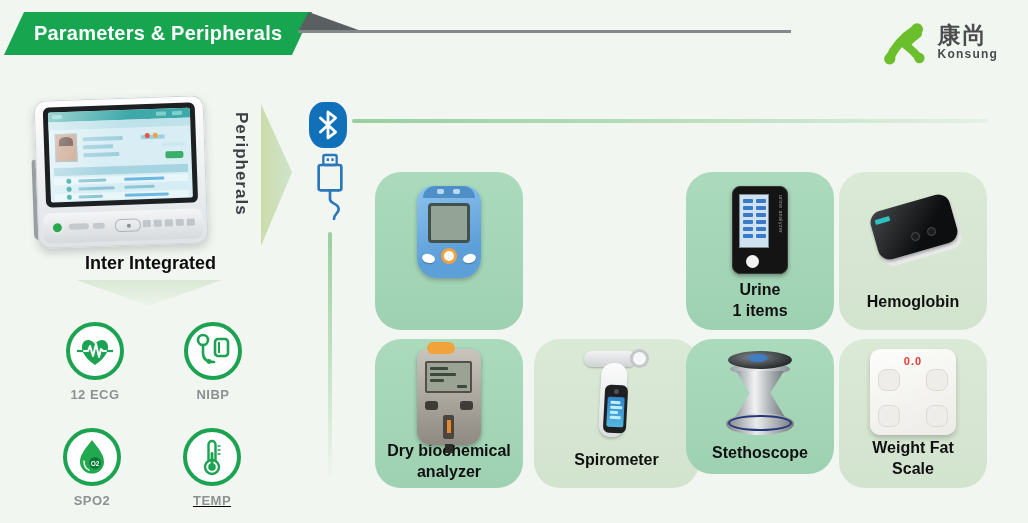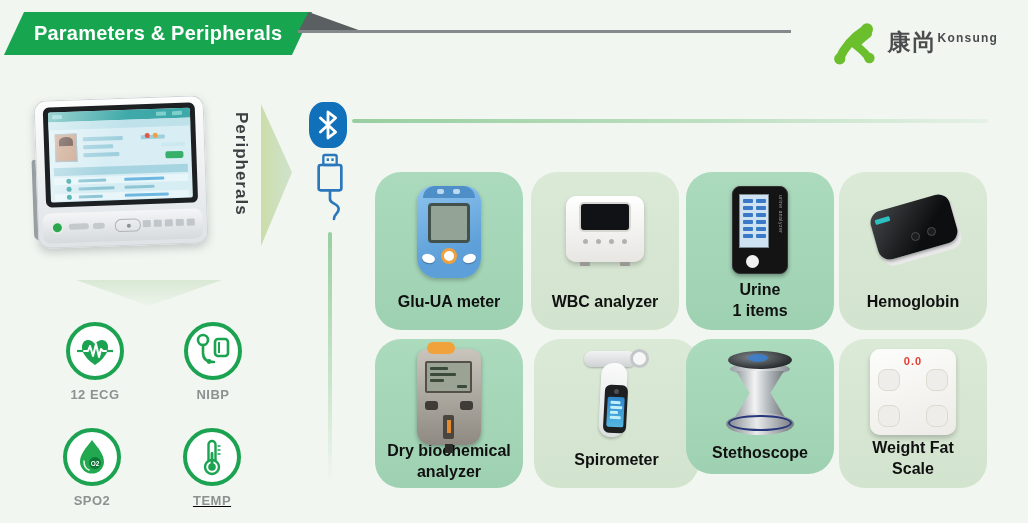--- a/index.html
+++ b/index.html
@@ -21,21 +21,21 @@
   .banner-wedge{
     position:absolute; left:298px; top:12px; width:66px; height:21px;
     background:#5a5f62; clip-path:polygon(16% 0, 100% 95%, 0 95%);
   }
   .header-line{
     position:absolute; left:298px; top:30px; width:493px; height:3px;
     background:#84898c;
   }
   .logo{ position:absolute; right:30px; top:18px; display:flex; align-items:center; gap:6px; }
   .logo-k{ width:54px; height:48px; }
-  .logo-text{ display:flex; flex-direction:row; line-height:1; }
+  .logo-text{ display:flex; flex-direction:column; line-height:1; }
   .logo-cn{ font-size:23px; font-weight:bold; color:#4a4c4d; letter-spacing:2px; }
   .logo-en{ font-size:12px; font-weight:bold; color:#4a4c4d; letter-spacing:1.2px; margin-top:1px; }
 
   
   .device{ position:absolute; left:36px; top:98px; width:170px; height:148px; transform:rotate(-2deg); }
   .dev-stand{ position:absolute; left:-4px; top:60px; width:14px; height:80px; background:linear-gradient(90deg,#9aa0a4,#cdd2d5); transform:skewY(18deg); border-radius:4px; }
   .dev-body{ position:absolute; inset:0; background:linear-gradient(180deg,#fdfdfd,#dfe3e6); border-radius:12px; box-shadow:0 4px 8px rgba(60,70,70,.25), inset 0 0 0 1px #cfd4d6; }
   .bezel{ position:absolute; left:9px; top:7px; width:152px; height:100px; background:#1d2023; border-radius:6px; }
   .scr{ position:absolute; inset:5px; background:#d8eef4; border-radius:2px; overflow:hidden; }
   .scr-h{ position:absolute; left:0; top:0; right:0; height:10px; background:#3fa9a9; }
@@ -235,20 +235,21 @@
       <div class="ports">
           <i></i>
           <i></i>
           <i></i>
           <i></i>
           <i></i>
         </div>
     </div>
   </div>
 
+  <div class="integrated">Inter Integrated</div>
   <div class="chev-down"></div>
 
   <div class="arrow-right"></div>
   <div class="peri-label">Peripherals</div>
 
   <div class="bt">
     <svg width="26" height="34" viewBox="0 0 24 30">
       <path d="M5 8.5 L19 21.5 L12 27 L12 3 L19 8.5 L5 21.5" stroke="#ffffff" stroke-width="2.6" fill="none" stroke-linecap="round" stroke-linejoin="round"></path>
     </svg>
   </div>
@@ -318,41 +319,22 @@
         <div class="cap">
             <i style="left:14px"></i>
             <i style="left:30px"></i>
           </div>
         <div class="lcd"></div>
           <div class="b-c"></div>
           <div class="b-l"></div>
           <div class="b-r"></div>
       </div>
     </div>
-    <div class="card-label">Glu-UA meter</div>
-  </div>
-
-  <div class="card light" style="left:531px; top:172px; width:148px; height:158px;">
-    <div class="art">
-      <div class="wbc">
-        <div class="lcd"></div>
-        <div class="keys">
-            <i></i>
-            <i></i>
-            <i></i>
-            <i></i>
-          </div>
-        <div class="feet">
-            <i></i>
-            <i></i>
-          </div>
-      </div>
-    </div>
-    <div class="card-label">WBC analyzer</div>
-  </div>
+  </div>
+
 
   <div class="card dark" style="left:686px; top:172px; width:148px; height:158px;">
     <div class="art">
       <div class="uri">
         <div class="lcd">
           <i style="left:3px; top:4px;"></i>
             <i style="left:16px; top:4px;"></i>
           <i style="left:3px; top:11px;"></i>
             <i style="left:16px; top:11px;"></i>
           <i style="left:3px; top:18px;"></i>

